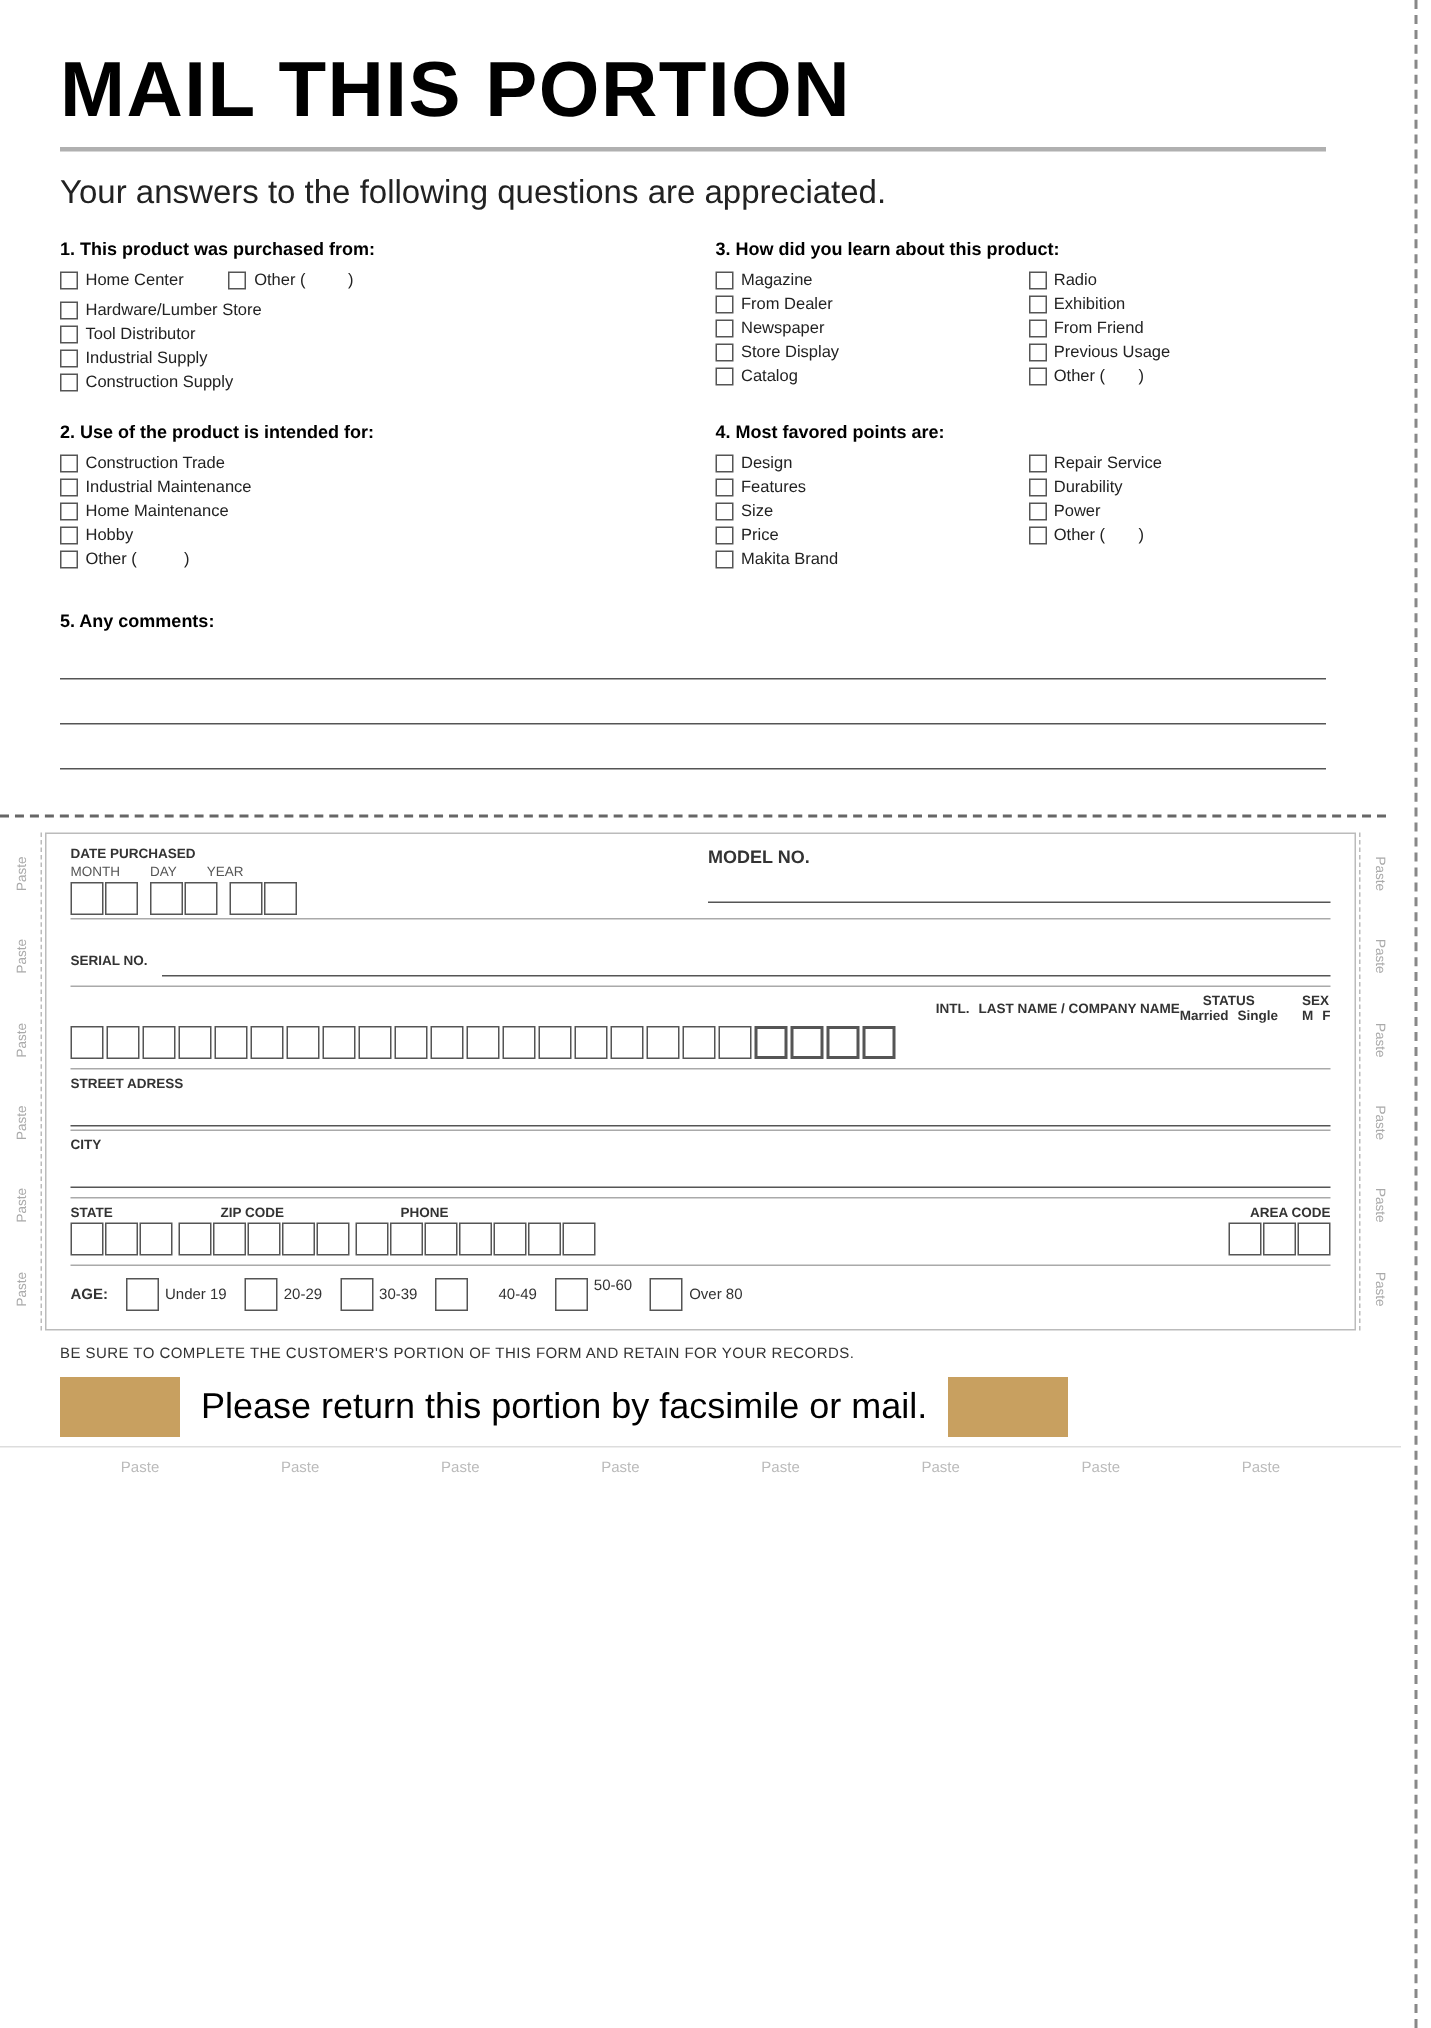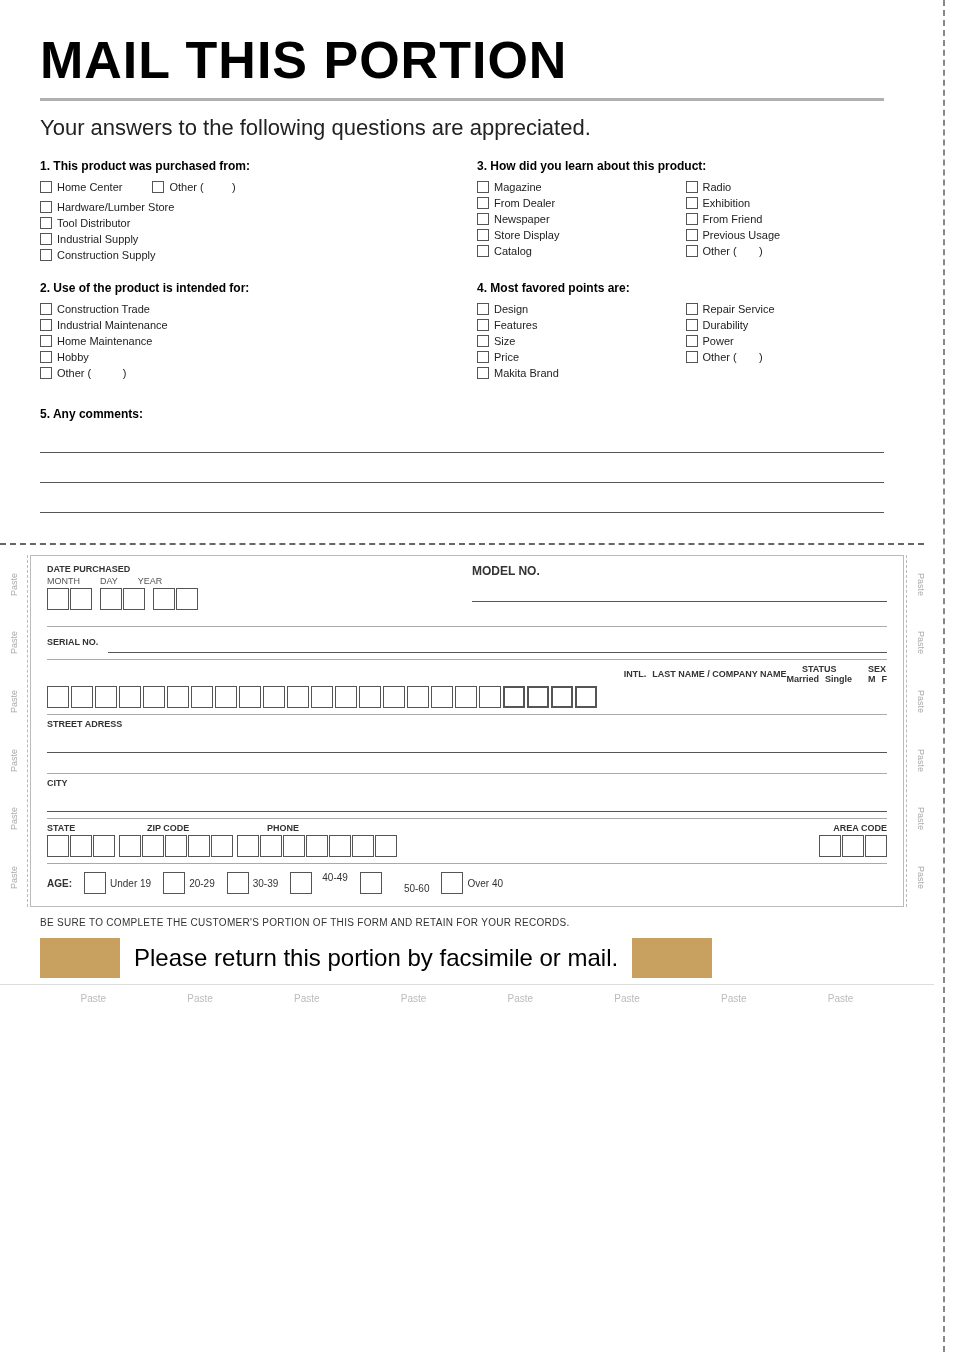--- a/index.html
+++ b/index.html
@@ -360,21 +360,21 @@
       <span style="font-size:9px;color:#aaa;writing-mode:vertical-rl;">Paste</span>
       <span style="font-size:9px;color:#aaa;writing-mode:vertical-rl;">Paste</span>
       <span style="font-size:9px;color:#aaa;writing-mode:vertical-rl;">Paste</span>
       <span style="font-size:9px;color:#aaa;writing-mode:vertical-rl;">Paste</span>
       <span style="font-size:9px;color:#aaa;writing-mode:vertical-rl;">Paste</span>
       <span style="font-size:9px;color:#aaa;writing-mode:vertical-rl;">Paste</span>
     </div>
 
     <div style="margin:0 30px;border:1px solid #bbb;padding:8px 16px;">
 
-      <div style="display:grid;grid-template-columns:1fr 1fr;gap:10px;border-bottom:1px solid #aaa;padding-bottom:16px;margin-bottom:4px;">
+      <div style="display:grid;grid-template-columns:1fr 1fr;gap:10px;border-bottom:1px solid #aaa;padding-bottom:2px;margin-bottom:16px;">
         <div>
           <div style="font-size:9px;font-weight:700;color:#333;margin-bottom:2px;">DATE PURCHASED</div>
           <div style="display:flex;gap:20px;font-size:9px;color:#555;margin-bottom:2px;">
             <span>MONTH</span>
             <span>DAY</span>
             <span>YEAR</span>
           </div>
           <div style="display:flex;gap:8px;align-items:center;">
 
             <div style="display:flex;gap:1px;">
@@ -447,21 +447,21 @@
           <div class="input-box"></div>
           <div class="input-box"></div>
           <div class="input-box"></div>
           <div class="input-box" style="border:2px solid #555;"></div>
           <div class="input-box" style="border:2px solid #555;"></div>
           <div class="input-box" style="border:2px solid #555;"></div>
           <div class="input-box" style="border:2px solid #555;"></div>
         </div>
       </div>
 
-      <div style="border-bottom:1px solid #aaa;padding-bottom:20px;margin-bottom:4px;">
+      <div style="border-bottom:1px solid #aaa;padding-bottom:2px;margin-bottom:4px;">
         <div style="font-size:9px;font-weight:700;color:#333;margin-bottom:2px;">STREET ADRESS</div>
         <div style="border-bottom:1px solid #555;height:22px;width:100%;"></div>
       </div>
 
       <div style="border-bottom:1px solid #aaa;padding-bottom:6px;margin-bottom:4px;">
         <div style="font-size:9px;font-weight:700;color:#333;margin-bottom:2px;">CITY</div>
         <div style="border-bottom:1px solid #555;height:22px;width:100%;"></div>
       </div>
 
       <div style="border-bottom:1px solid #aaa;padding-bottom:6px;margin-bottom:4px;">
@@ -515,31 +515,31 @@
             <span style="font-size:10px;color:#333;">Under 19</span>
           </div>
           <div style="display:flex;align-items:center;gap:4px;">
             <div class="input-box"></div>
             <span style="font-size:10px;color:#333;">20-29</span>
           </div>
           <div style="display:flex;align-items:center;gap:4px;">
             <div class="input-box"></div>
             <span style="font-size:10px;color:#333;">30-39</span>
           </div>
-          <div style="display:flex;align-items:flex-start;gap:10px;">
+          <div style="display:flex;align-items:center;gap:20px;">
             <div class="input-box"></div>
             <span style="font-size:10px;color:#333;">40-49</span>
           </div>
-          <div style="display:flex;align-items:flex-end;gap:22px;">
+          <div style="display:flex;align-items:flex-start;gap:4px;">
             <div class="input-box"></div>
             <span style="font-size:10px;color:#333;">50-60</span>
           </div>
           <div style="display:flex;align-items:center;gap:4px;">
             <div class="input-box"></div>
-            <span style="font-size:10px;color:#333;">Over 40</span>
+            <span style="font-size:10px;color:#333;">Over 80</span>
           </div>
         </div>
       </div>
 
     </div>
   </div>
 
   <div style="padding:10px 40px 6px 40px;margin-right:20px;">
     <p style="font-size:10px;color:#333;margin-bottom:10px;letter-spacing:0.3px;">BE SURE TO COMPLETE THE CUSTOMER'S PORTION OF THIS FORM AND RETAIN FOR YOUR RECORDS.</p>
 

